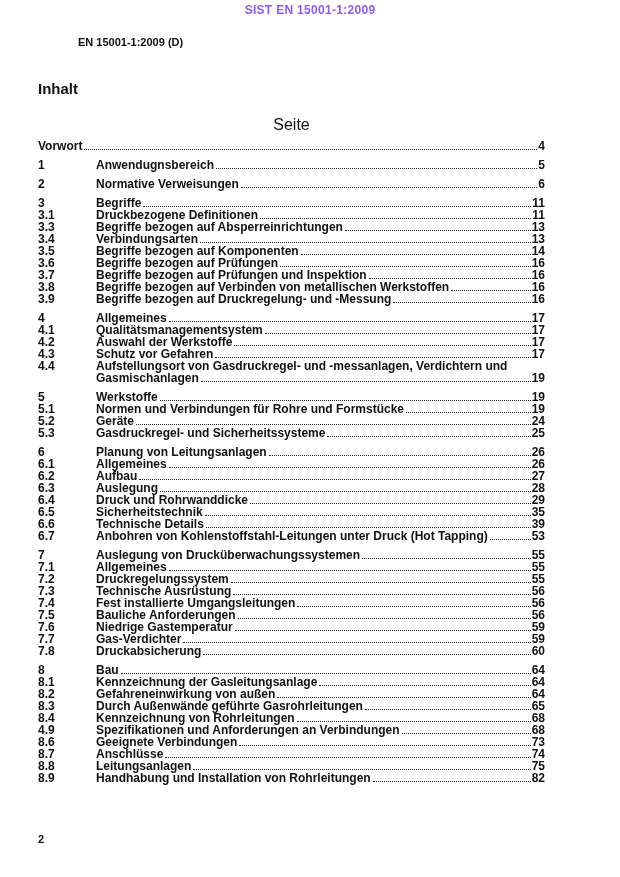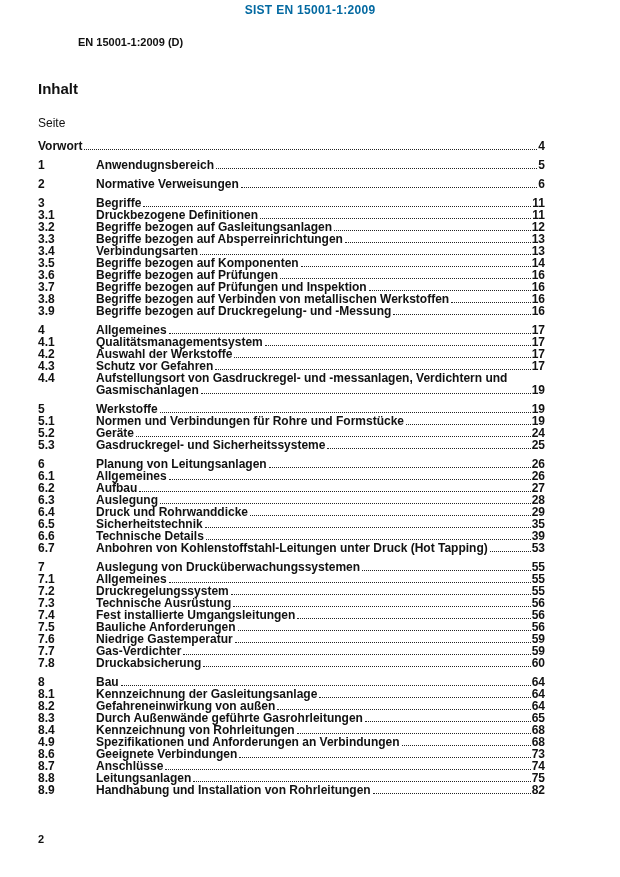--- a/index.html
+++ b/index.html
@@ -18,21 +18,21 @@
   }
   .watermark {
     position: absolute;
     top: 3px;
     left: 0;
     width: 100%;
     text-align: center;
     font-size: 12px;
     font-weight: bold;
     letter-spacing: 0.3px;
-    color: #0369a1;
+    color: #8b5cf6;
   }
   .doc-id {
     position: absolute;
     top: 36px;
     left: 38px;
     font-size: 11px;
     font-weight: bold;
     padding-left: 40px;
   }
   .toc-heading {
@@ -41,22 +41,22 @@
     left: 38px;
     font-size: 15px;
     font-weight: bold;
     text-align: center;
   }
   .seite-label {
     position: absolute;
     top: 116px;
     left: 38px;
     width: 507px;
-    text-align: left;
-    font-size: 12px;
+    text-align: center;
+    font-size: 16px;
     font-weight: normal;
   }
   .toc {
     position: absolute;
     top: 140px;
     left: 38px;
     width: 507px;
   }
   .toc-row {
     display: flex;
@@ -125,26 +125,20 @@
         <span class="leader"></span>
         <span class="toc-page">11</span>
       </div>
       <div class="toc-row">
         <span class="toc-num">3.1</span>
         <span class="toc-title">Druckbezogene Definitionen</span>
         <span class="leader"></span>
         <span class="toc-page">11</span>
       </div>
       <div class="toc-row">
-        <span class="toc-num">3.2</span>
-        <span class="toc-title">Begriffe bezogen auf Gasleitungsanlagen</span>
-        <span class="leader"></span>
-        <span class="toc-page">12</span>
-      </div>
-      <div class="toc-row">
         <span class="toc-num">3.3</span>
         <span class="toc-title">Begriffe bezogen auf Absperreinrichtungen</span>
         <span class="leader"></span>
         <span class="toc-page">13</span>
       </div>
       <div class="toc-row">
         <span class="toc-num">3.4</span>
         <span class="toc-title">Verbindungsarten</span>
         <span class="leader"></span>
         <span class="toc-page">13</span>

